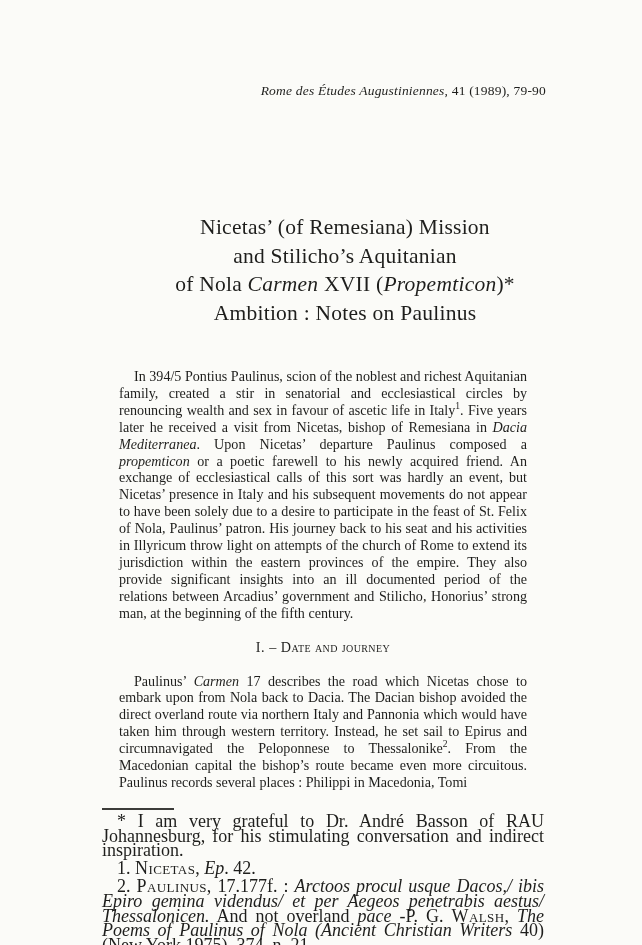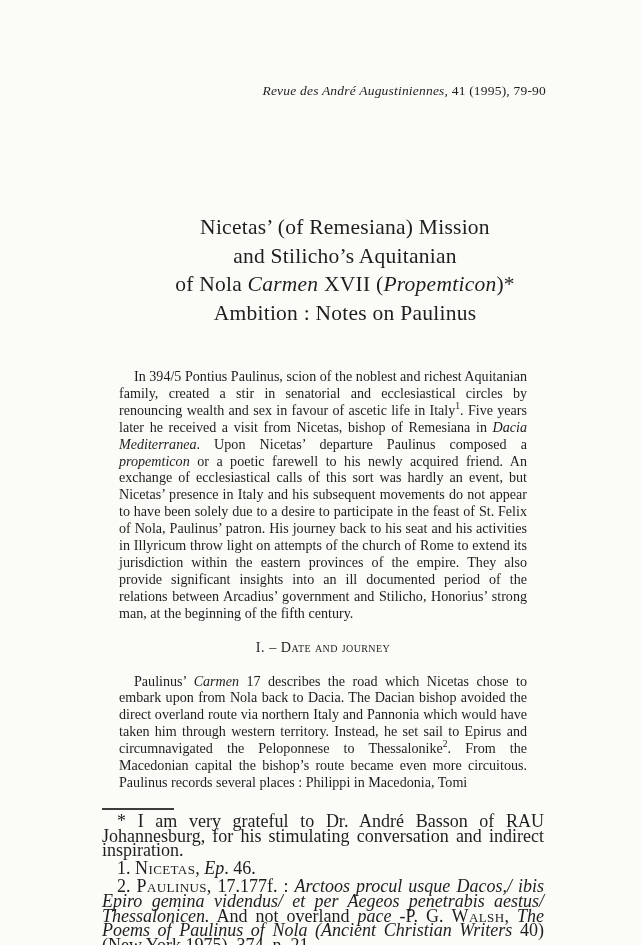--- a/index.html
+++ b/index.html
@@ -82,40 +82,40 @@
     font-size: 0.68em;
     line-height: 0;
     vertical-align: super;
   }
 </style>
 </head>
 <body>
 
 <div class="page">
 
-  <div class="journal-line"><span class="seg-i">Revue des André Augustiniennes</span><span>, 41 (1995), 79-90</span></div>
+  <div class="journal-line"><span class="seg-i">Rome des Études Augustiniennes</span><span>, 41 (1989), 79-90</span></div>
 
   <h1 class="title-block">
     <span class="title-line"><span>Nicetas’ (of Remesiana) Mission</span></span>
     <span class="title-line"><span>and Stilicho’s Aquitanian</span></span>
     <span class="title-line"><span>of Nola </span><span class="seg-i">Carmen</span><span> XVII (</span><span class="seg-i">Propemticon</span><span>)*</span></span>
     <span class="title-line"><span>Ambition : Notes on Paulinus</span></span>
   </h1>
 
   <div class="content">
 
     <p class="para"><span>In 394/5 Pontius Paulinus, scion of the noblest and richest Aquitanian family, created a stir in senatorial and ecclesiastical circles by renouncing wealth and sex in favour of ascetic life in Italy</span><sup>1</sup><span>. Five years later he received a visit from Nicetas, bishop of Remesiana in </span><span class="seg-i">Dacia Mediterranea</span><span>. Upon Nicetas’ departure Paulinus composed a </span><span class="seg-i">propemticon</span><span> or a poetic farewell to his newly acquired friend. An exchange of ecclesiastical calls of this sort was hardly an event, but Nicetas’ presence in Italy and his subsequent movements do not appear to have been solely due to a desire to participate in the feast of St. Felix of Nola, Paulinus’ patron. His journey back to his seat and his activities in Illyricum throw light on attempts of the church of Rome to extend its jurisdiction within the eastern provinces of the empire. They also provide significant insights into an ill documented period of the relations between Arcadius’ government and Stilicho, Honorius’ strong man, at the beginning of the fifth century.</span></p>
 
     <h2 class="section-heading"><span>I. – </span><span class="seg-sc">Date and journey</span></h2>
 
     <p class="para"><span>Paulinus’ </span><span class="seg-i">Carmen</span><span> 17 describes the road which Nicetas chose to embark upon from Nola back to Dacia. The Dacian bishop avoided the direct overland route via northern Italy and Pannonia which would have taken him through western territory. Instead, he set sail to Epirus and circumnavigated the Peloponnese to Thessalonike</span><sup>2</sup><span>. From the Macedonian capital the bishop’s route became even more circuitous. Paulinus records several places : Philippi in Macedonia, Tomi</span></p>
 
     <div class="footnote-rule"></div>
 
     <div class="footnotes">
       <p class="footnote"><span>* I am very grateful to Dr. André Basson of RAU Johannesburg, for his stimulating conversation and indirect inspiration.</span></p>
-      <p class="footnote"><span>1. </span><span class="seg-sc">Nicetas</span><span>, </span><span class="seg-i">Ep</span><span>. 46.</span></p>
+      <p class="footnote"><span>1. </span><span class="seg-sc">Nicetas</span><span>, </span><span class="seg-i">Ep</span><span>. 42.</span></p>
       <p class="footnote"><span>2. </span><span class="seg-sc">Paulinus</span><span>, 17.177f. : </span><span class="seg-i">Arctoos procul usque Dacos,/ ibis Epiro gemina videndus/ et per Aegeos penetrabis aestus/ Thessalonicen.</span><span> And not overland </span><span class="seg-i">pace</span><span> -P. G. </span><span class="seg-sc">Walsh</span><span>, </span><span class="seg-i">The Poems of Paulinus of Nola (Ancient Christian Writers</span><span> 40) (New York 1975), 374, n. 21.</span></p>
     </div>
 
   </div>
 
 </div>
 
 </body></html>

